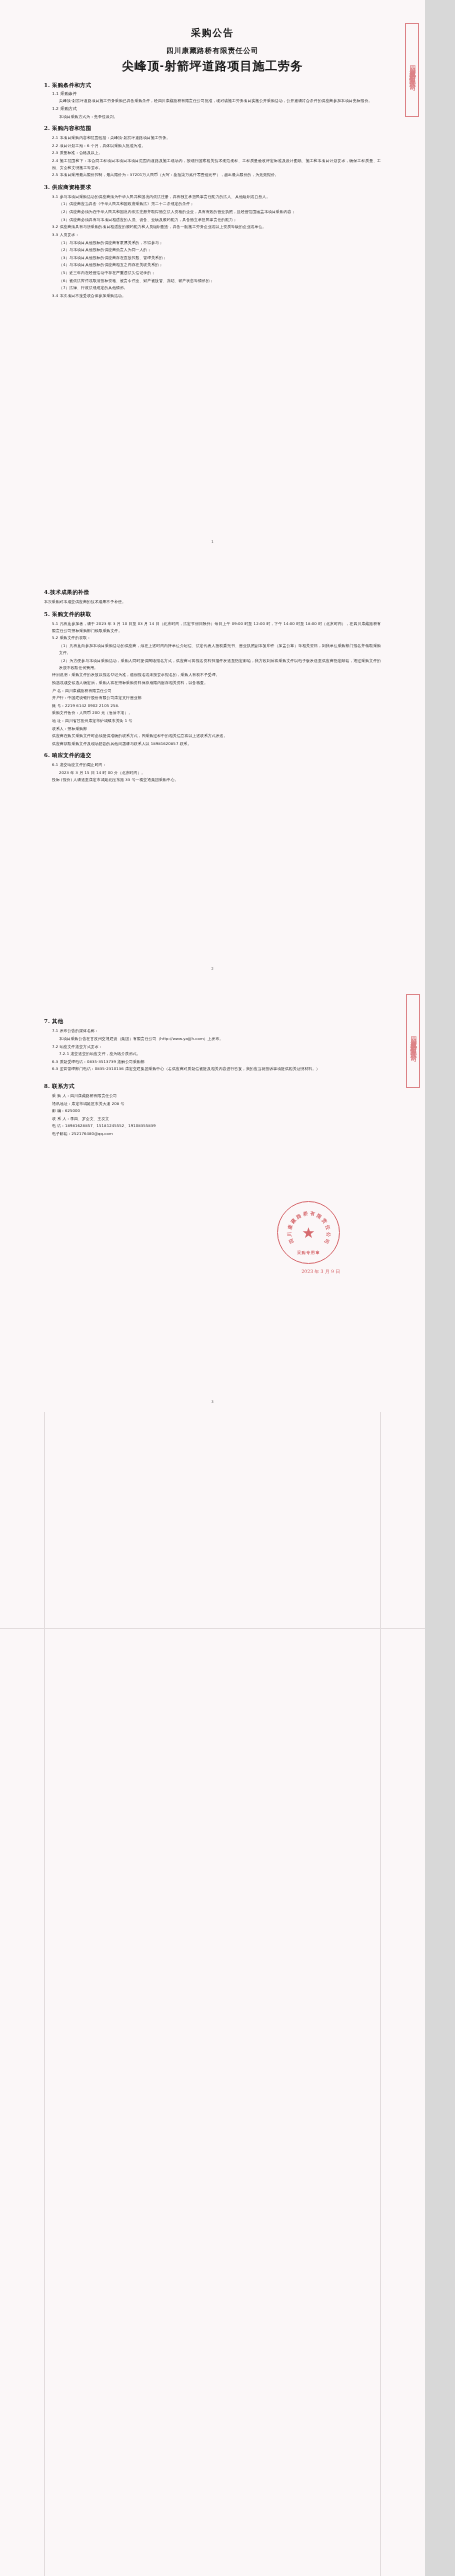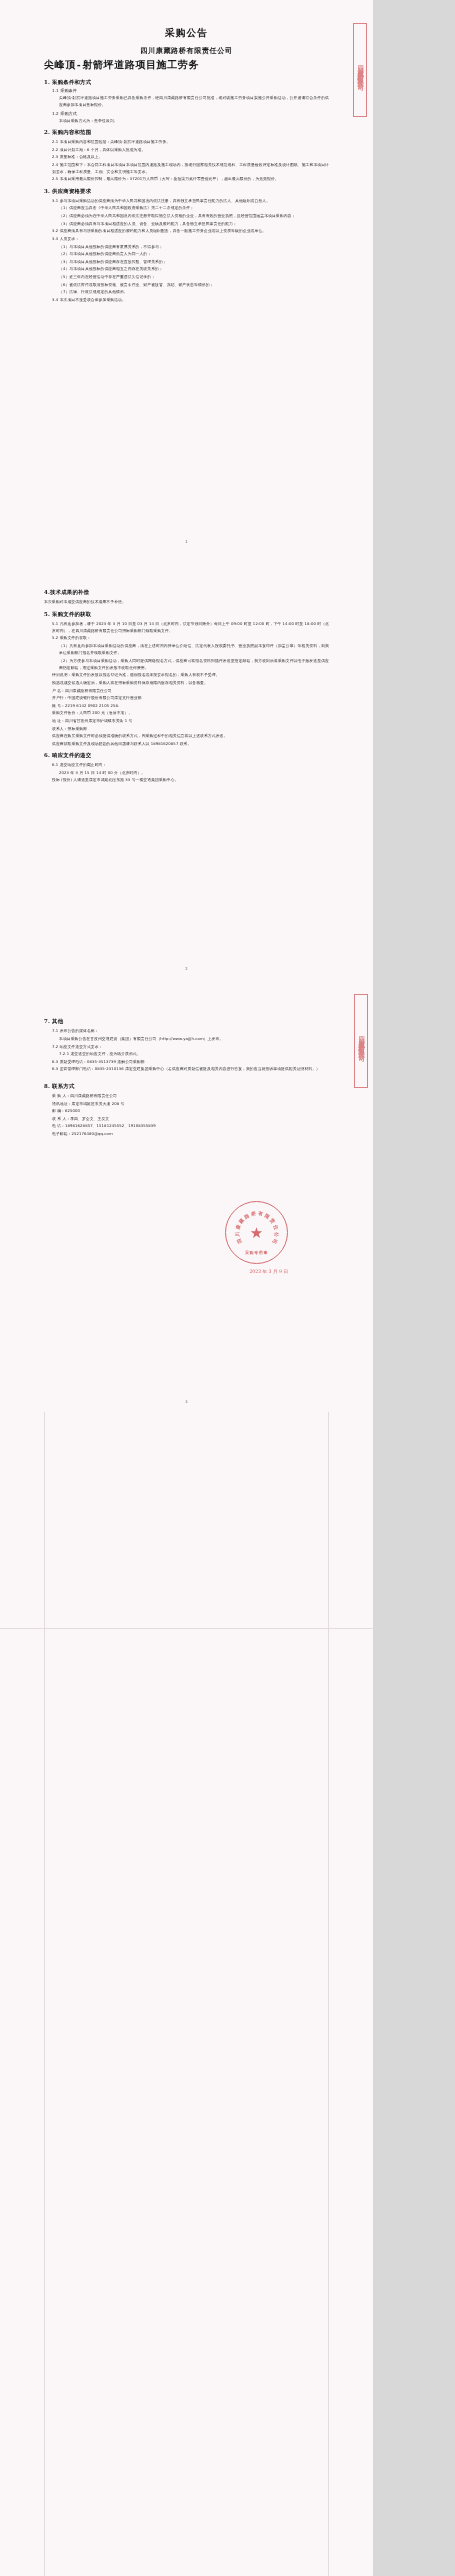--- a/index.html
+++ b/index.html
@@ -5,21 +5,21 @@
   html, body {
     margin: 0;
     padding: 0;
     background: #d8d8d8;
   }
   body {
     width: 456px;
     font-family: "DejaVu Sans", "Liberation Sans", sans-serif;
   }
   .page {
-    width: 373px;
+    width: 425px;
     background: #fbf7f8;
     position: relative;
     box-sizing: border-box;
     overflow: hidden;
   }
   .page + .page { margin-top: 0; }
   .page-inner {
     position: relative;
     padding: 27px 44px 23px 44px;
     box-sizing: border-box;
@@ -37,24 +37,24 @@
   .doc-org {
     text-align: center;
     font-family: "DejaVu Serif", "Liberation Serif", serif;
     font-weight: bold;
     font-size: 7.1px;
     letter-spacing: 0.6px;
     color: #1a1a1a;
     margin: 0 0 2.3px 0;
   }
   .doc-sub {
-    text-align: left;
-    font-family: Liberation Mono, monospace;
-    font-weight: bold;
-    font-size: 10px;
+    text-align: center;
+    font-family: Liberation Sans, sans-serif;
+    font-weight: bold;
+    font-size: 12px;
     letter-spacing: 0.6px;
     color: #1a1a1a;
     margin: 0 0 6.8px 0;
   }
   .h2 {
     font-family: "DejaVu Serif", "Liberation Serif", serif;
     font-weight: bold;
     font-size: 5.4px;
     color: #111;
     margin: 5.1px 0 2.3px 0;

